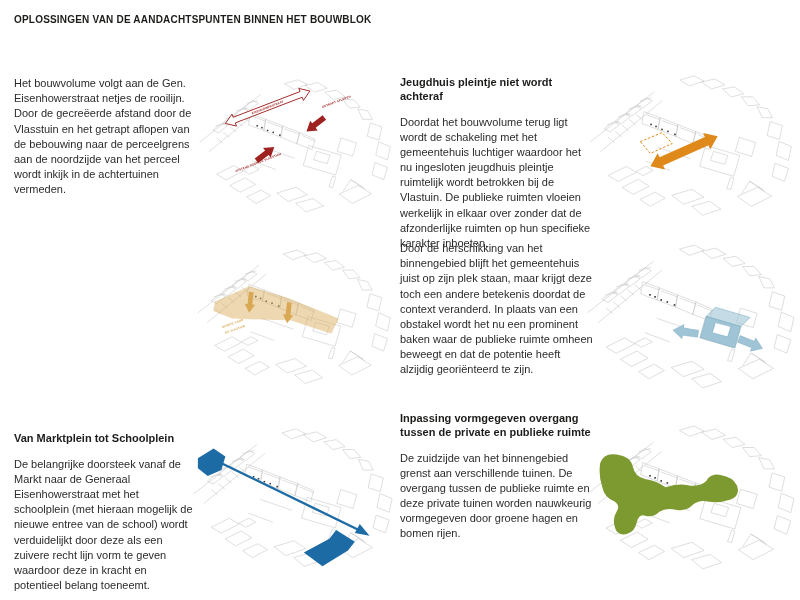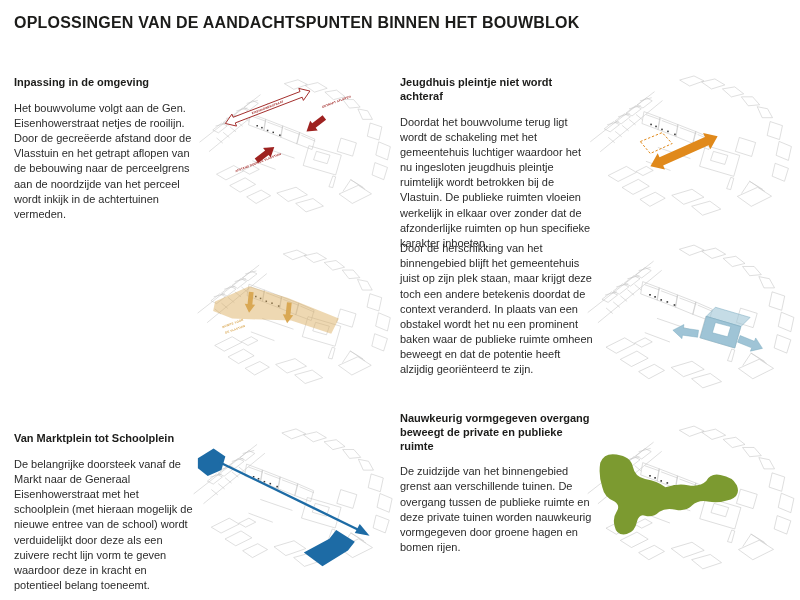--- a/index.html
+++ b/index.html
@@ -4,59 +4,58 @@
 <style>
   html,body{margin:0;padding:0;}
   body{
     width:800px;height:600px;position:relative;overflow:hidden;
     background:#ffffff;
     font-family:"Liberation Sans","DejaVu Sans",sans-serif;
     color:#262626;
   }
   .page-title{
     position:absolute;left:14px;top:14px;width:760px;
-    font-size:16px;font-weight:700;color:#1c1c1a;letter-spacing:.2px;
+    font-size:10px;font-weight:700;color:#1c1c1a;letter-spacing:.2px;
     margin:0;
   }
   .cell{position:absolute;}
   .cell h2{
     font-size:11px;font-weight:700;color:#1c1c1a;
     margin:0 0 11px 0;line-height:1.25;
   }
   .cell p{
     font-size:11px;line-height:1.38;margin:0;color:#2b2b2b;
   }
   svg.axon{position:absolute;}
   g.base path{fill:none;stroke:#c3c3c3;stroke-width:.55;stroke-linejoin:round;stroke-linecap:round;}
   .ann{font-family:"Liberation Sans","DejaVu Sans",sans-serif;font-size:3.1px;font-weight:700;letter-spacing:.15px;}
 </style>
 </head>
 <body>
 
 <h1 class="page-title">OPLOSSINGEN VAN DE AANDACHTSPUNTEN BINNEN HET BOUWBLOK</h1>
 
 <div class="cell" style="left:14px;top:76px;width:182px">
-  <h2>Inpassing in de omgeving</h2>
   <p>Het bouwvolume volgt aan de Gen. Eisenhowerstraat netjes de rooilijn. Door de gecreëerde afstand door de Vlasstuin en het getrapt aflopen van de bebouwing naar de perceelgrens aan de noordzijde van het perceel wordt inkijk in de achtertuinen vermeden.</p>
 </div>
 <div class="cell" style="left:400px;top:76px;width:194px">
   <h2>Jeugdhuis pleintje niet wordt achteraf</h2>
   <p>Doordat het bouwvolume terug ligt wordt de schakeling met het gemeentehuis luchtiger waardoor het nu ingesloten jeugdhuis pleintje ruimtelijk wordt betrokken bij de Vlastuin. De publieke ruimten vloeien werkelijk in elkaar over zonder dat de afzonderlijke ruimten op hun specifieke karakter inboeten.</p>
 </div>
 <div class="cell" style="left:14px;top:241px;width:182px">
 </div>
 <div class="cell" style="left:400px;top:241px;width:194px">
   <p>Door de herschikking van het binnengebied blijft het gemeentehuis juist op zijn plek staan, maar krijgt deze toch een andere betekenis doordat de context veranderd. In plaats van een obstakel wordt het nu een prominent baken waar de publieke ruimte omheen beweegt en dat de potentie heeft alzijdig georiënteerd te zijn.</p>
 </div>
 <div class="cell" style="left:14px;top:432px;width:182px">
   <h2>Van Marktplein tot Schoolplein</h2>
   <p>De belangrijke doorsteek vanaf de Markt naar de Generaal Eisenhowerstraat met het schoolplein (met hieraan mogelijk de nieuwe entree van de school) wordt verduidelijkt door deze als een zuivere recht lijn vorm te geven waardoor deze in kracht en potentieel belang toeneemt.</p>
 </div>
 <div class="cell" style="left:400px;top:412px;width:194px">
-  <h2>Nauwkeurig vormgegeven overgang beweegt de private en publieke ruimte</h2>
+  <h2>Inpassing vormgegeven overgang tussen de private en publieke ruimte</h2>
   <p>De zuidzijde van het binnengebied grenst aan verschillende tuinen. De overgang tussen de publieke ruimte en deze private tuinen worden nauwkeurig vormgegeven door groene hagen en bomen rijen.</p>
 </div>
 
 <svg class="axon" viewBox="0 0 210 165" style="left:198px;top:68px;width:198px;height:164px">
   <g class="base">
       <path d="M2,74 L66,24"></path>
       <path d="M12,84 L74,33"></path>
       <path d="M20,70 l6,5"></path>
       <path d="M27,64 l6,5"></path>
       <path d="M34,58 l6,5"></path>

